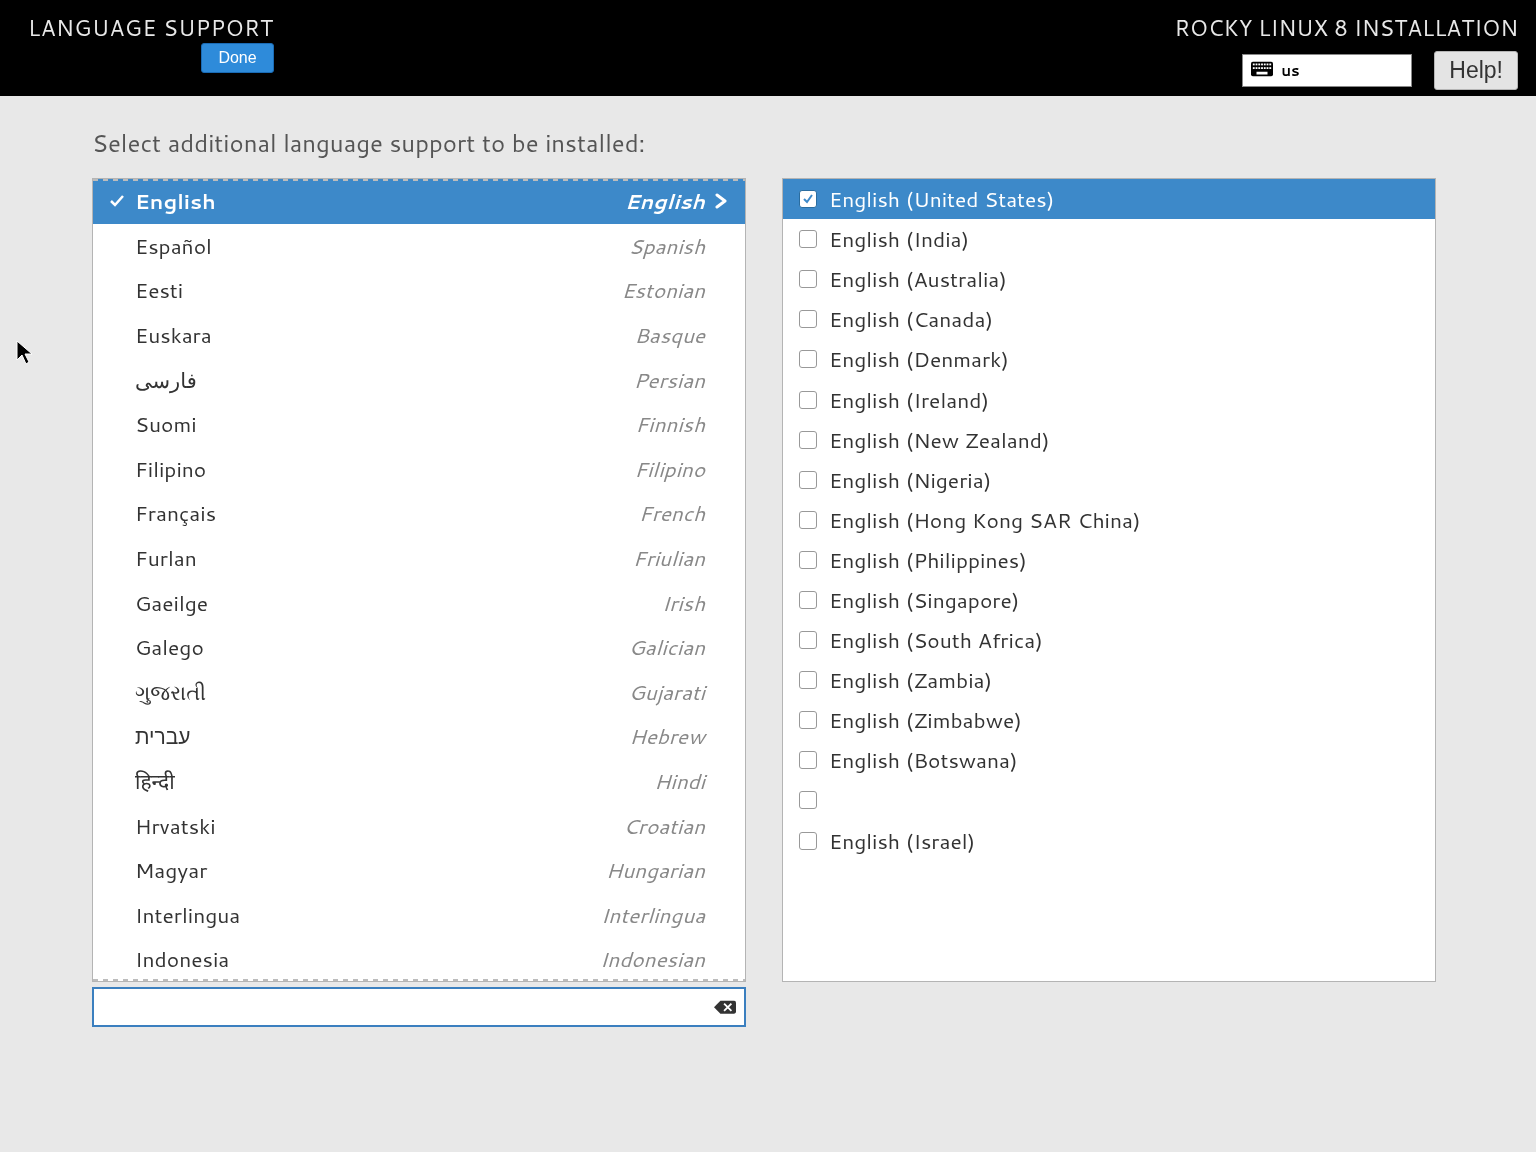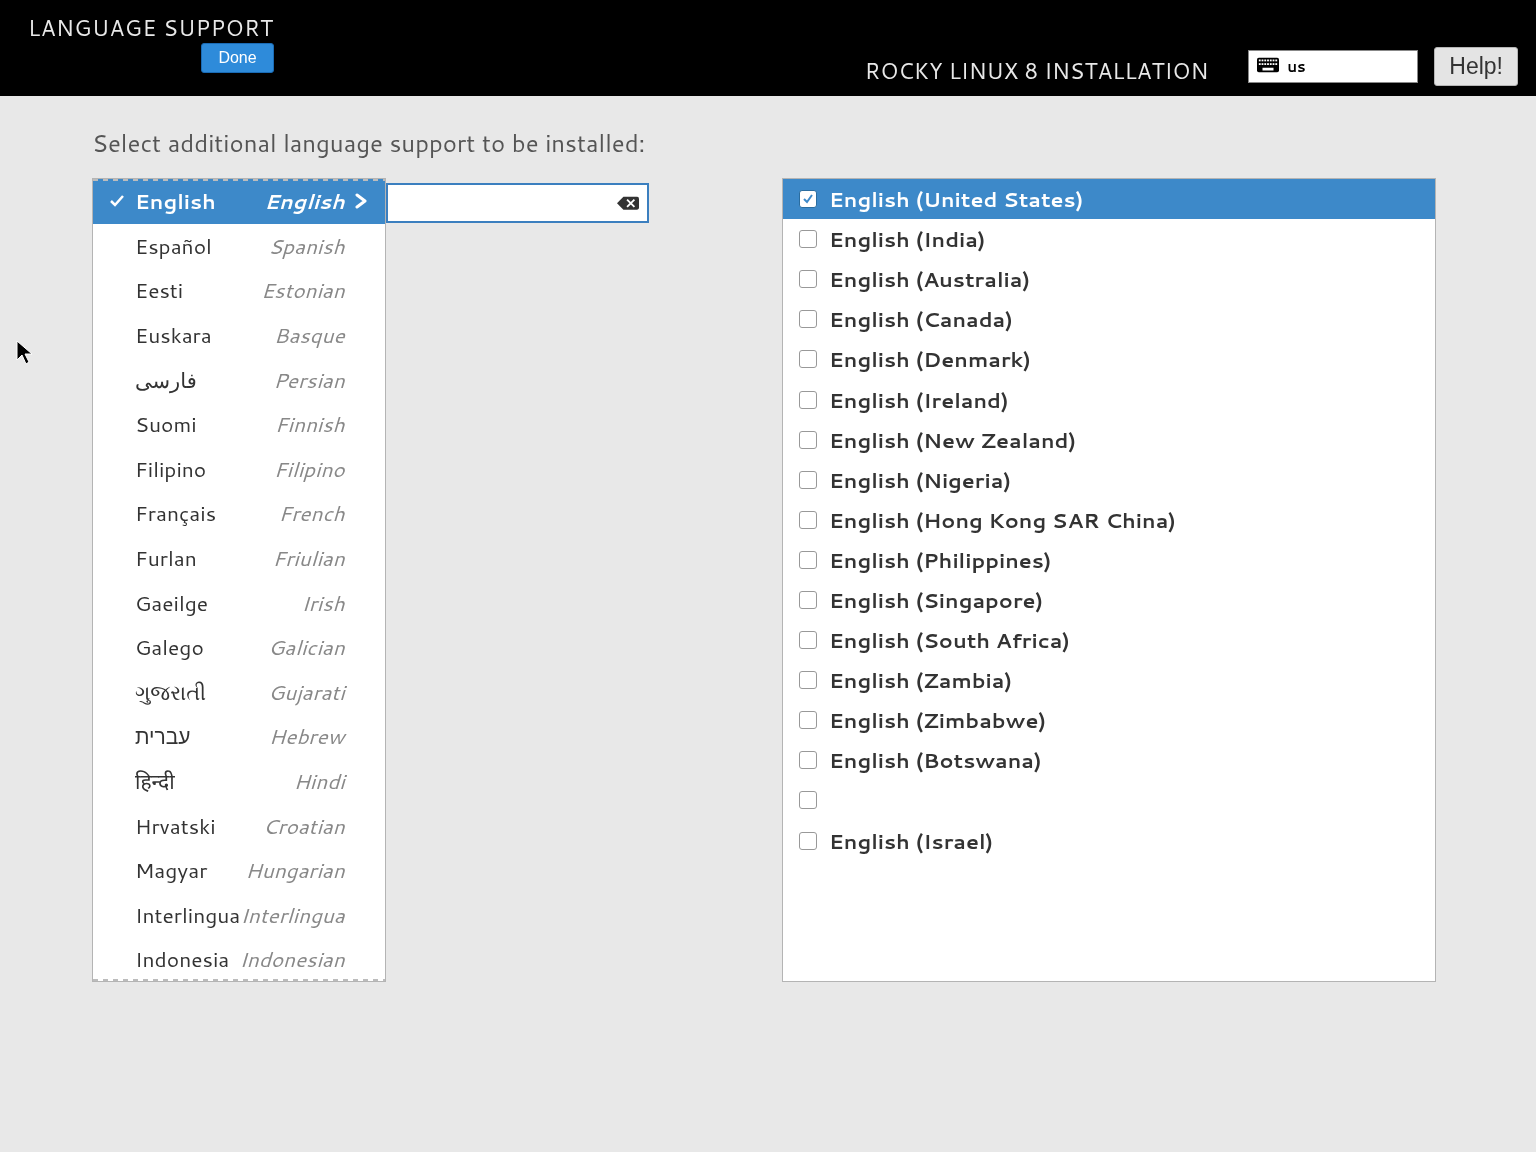--- a/index.html
+++ b/index.html
@@ -1,43 +1,43 @@
 <!DOCTYPE html>
 <html><head>
 <meta charset="utf-8">
 <style>
   * { box-sizing: border-box; margin: 0; padding: 0; }
   html, body { width: 1536px; height: 1152px; font-family: "Cantarell", "Segoe UI", sans-serif; background: #e8e8e8; color: #333; overflow: hidden; }
   .header { background: #000; color: #fff; height: 96px; display: flex; justify-content: space-between; padding: 12px 18px 10px 18px; }
   .hdr-left { display:flex; flex-direction:column; align-items:flex-end; margin-left:10px;}
   .hdr-title { font-size: 22px; font-weight: 400; letter-spacing: 0.5px; color:#e8e8e8;}
   .done-btn { background: #2e8bda; color:#fff; border:1px solid #1a6bb5; border-radius:3px; padding:5px 16px; font-size:16px; cursor:pointer;}
-  .hdr-right { display:flex; flex-direction:row; align-items:flex-end; gap:8px;}
+  .hdr-right { display:flex; flex-direction:column; align-items:flex-end; gap:8px;}
   .install-title { font-size:22px; color:#e8e8e8; }
-  .hdr-controls { display:flex; gap:16px; align-items:center;padding-left:32px;}
+  .hdr-controls { display:flex; gap:22px; align-items:center;padding-left:32px;}
   .kb-ind { background:#fff; color:#000; width:170px; height:33px; display:flex; align-items:center; gap:8px; padding:4px 8px; border:1px solid #888;}
   .kb-ind svg{ width:22px; height:16px;}
   .kb-lbl{font-size:15px; font-weight:bold;}
   .help-btn { background: #e4e4e4; color:#333; border:1px solid #b5b5b5; border-radius:3px; padding:5px 14px; font-size:23px; cursor:pointer;}
   .body-area { padding: 30px 28px 0 92px; }
   .prompt { font-size:24px; color:#555; margin-bottom:18px;}
   .panes { display:flex; gap:36px;}
-  .pane-left-wrap{ display:flex; flex-direction:row; width:654px;}
+  .pane-left-wrap{ display:flex; flex-direction:column; width:654px;}
   .pane-left { background:#fff; border:1px solid #b4b4b4; height:804px; position:relative; overflow:hidden;}
   .pane-right { background:#fff; border:1px solid #b4b4b4; width:654px; height:804px;}
   .lang-row { display:flex; align-items:center; height:44.6px; padding:0 14px 0 10px; font-size:21px;}
   .lang-row .chk-col{ width:28px; display:flex; justify-content:center;}
   .lang-row .native { flex:1; padding-left:4px;}
   .lang-row .eng { font-style:italic; color:#888; padding-right:6px;}
   .lang-row.sel { background:#3d89c9; color:#fff;}
   .lang-row.sel .eng{ color:#fff; font-weight:bold;}
   .lang-row.sel .native{ font-weight:bold;}
   .arrow{ width:20px; display:flex; justify-content:center;}
   .lang-row.sel .arrow svg path{ stroke:#fff;}
-  .locale-row{ display:flex; align-items:center; height:40.1px; padding:0 10px 0 10px; font-size:21px;font-weight:bold;}
+  .locale-row{ display:flex; align-items:center; height:40.1px; padding:0 10px 0 10px; font-size:21px;}
   .locale-row .cbwrap{ width:30px; display:flex; justify-content:center;}
   .locale-row .lbl{ padding-left:6px;}
   .locale-row.sel{ background:#3d89c9; color:#fff;}
   .cb{ width:18px; height:18px; border:1px solid #999; border-radius:3px; background:#fff; display:flex; align-items:center; justify-content:center;}
   .cb.checked{ background:#3d89c9; border-color:#2a6da0;}
   .locale-row.sel .cb{ background:#fff;}
   .locale-row.sel .cb.checked svg path{ stroke:#3d89c9;}
   .cb.checked svg{ display:block;}
   .cb svg{ display:none; width:12px; height:12px;}
   .search{ margin-top:5px; border:2px solid #3b7fbf; background:#fff; height:40px; display:flex; align-items:center; padding:0 8px;}

